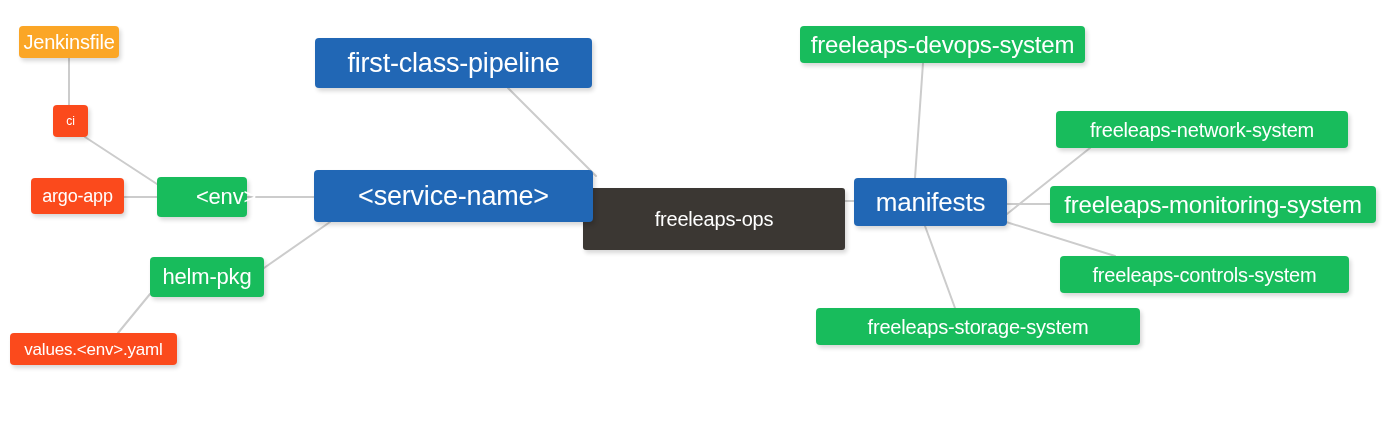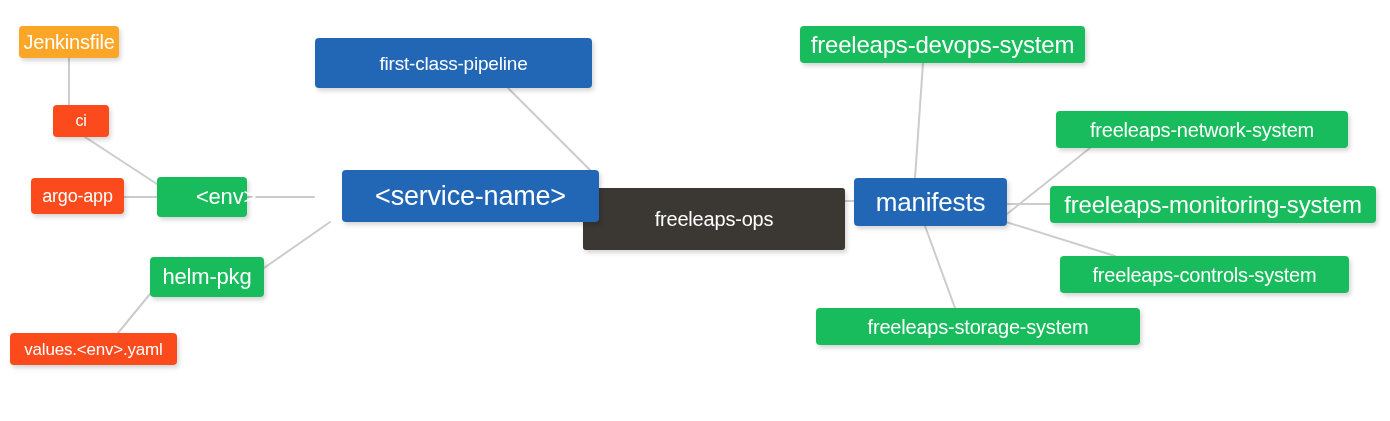--- a/index.html
+++ b/index.html
@@ -65,26 +65,26 @@
       <line x1="150" y1="294" x2="118" y2="333" stroke="#cccccc" stroke-width="2" stroke-linecap="round"></line>
       <line x1="845" y1="201" x2="854" y2="201" stroke="#cccccc" stroke-width="2" stroke-linecap="round"></line>
       <line x1="915" y1="178" x2="923" y2="63" stroke="#cccccc" stroke-width="2" stroke-linecap="round"></line>
       <line x1="1007" y1="214" x2="1090" y2="148" stroke="#cccccc" stroke-width="2" stroke-linecap="round"></line>
       <line x1="1007" y1="204" x2="1050" y2="204" stroke="#cccccc" stroke-width="2" stroke-linecap="round"></line>
       <line x1="1003" y1="221" x2="1115" y2="256" stroke="#cccccc" stroke-width="2" stroke-linecap="round"></line>
       <line x1="925" y1="226" x2="955" y2="308" stroke="#cccccc" stroke-width="2" stroke-linecap="round"></line>
     </svg>
   <div id="node-layer">
       <div class="node root" style="left: 583px; top: 188px; width: 262px; height: 62px; font-size: 20px;">freeleaps-ops</div>
-      <div class="node blue" style="left: 314px; top: 170px; width: 257px; height: 52px; font-size: 27px; margin-left: 28px;">&lt;service-name&gt;</div>
-      <div class="node blue" style="left: 315px; top: 38px; width: 277px; height: 50px; font-size: 19px;">first-class-pipeline</div>
+      <div class="node blue" style="left: 314px; top: 170px; width: 279px; height: 52px; font-size: 27px;">&lt;service-name&gt;</div>
+      <div class="node blue" style="left: 315px; top: 38px; width: 277px; height: 50px; font-size: 27px;">first-class-pipeline</div>
       <div class="node green" style="left: 157px; top: 177px; width: 90px; height: 40px; font-size: 22px; padding-left: 48px;">&lt;env&gt;</div>
       <div class="node green" style="left: 150px; top: 257px; width: 114px; height: 40px; font-size: 22px;">helm-pkg</div>
       <div class="node red" style="left: 10px; top: 333px; width: 167px; height: 32px; font-size: 17px;">values.&lt;env&gt;.yaml</div>
-      <div class="node red" style="left: 53px; top: 105px; width: 56px; height: 32px; font-size: 16px;">ci</div>
+      <div class="node red" style="left: 53px; top: 105px; width: 35px; height: 32px; font-size: 12px;">ci</div>
       <div class="node orange" style="left: 19px; top: 26px; width: 100px; height: 32px; font-size: 20px;">Jenkinsfile</div>
       <div class="node red" style="left: 31px; top: 178px; width: 93px; height: 36px; font-size: 18px;">argo-app</div>
       <div class="node blue" style="left: 854px; top: 178px; width: 153px; height: 48px; font-size: 26px;">manifests</div>
       <div class="node green" style="left: 800px; top: 26px; width: 285px; height: 37px; font-size: 24px;">freeleaps-devops-system</div>
       <div class="node green" style="left: 1056px; top: 111px; width: 292px; height: 37px; font-size: 20px;">freeleaps-network-system</div>
       <div class="node green" style="left: 1050px; top: 186px; width: 326px; height: 37px; font-size: 24px;">freeleaps-monitoring-system</div>
       <div class="node green" style="left: 1060px; top: 256px; width: 289px; height: 37px; font-size: 20px;">freeleaps-controls-system</div>
       <div class="node green" style="left: 816px; top: 308px; width: 324px; height: 37px; font-size: 20px;">freeleaps-storage-system</div>
     </div>
 </div>

